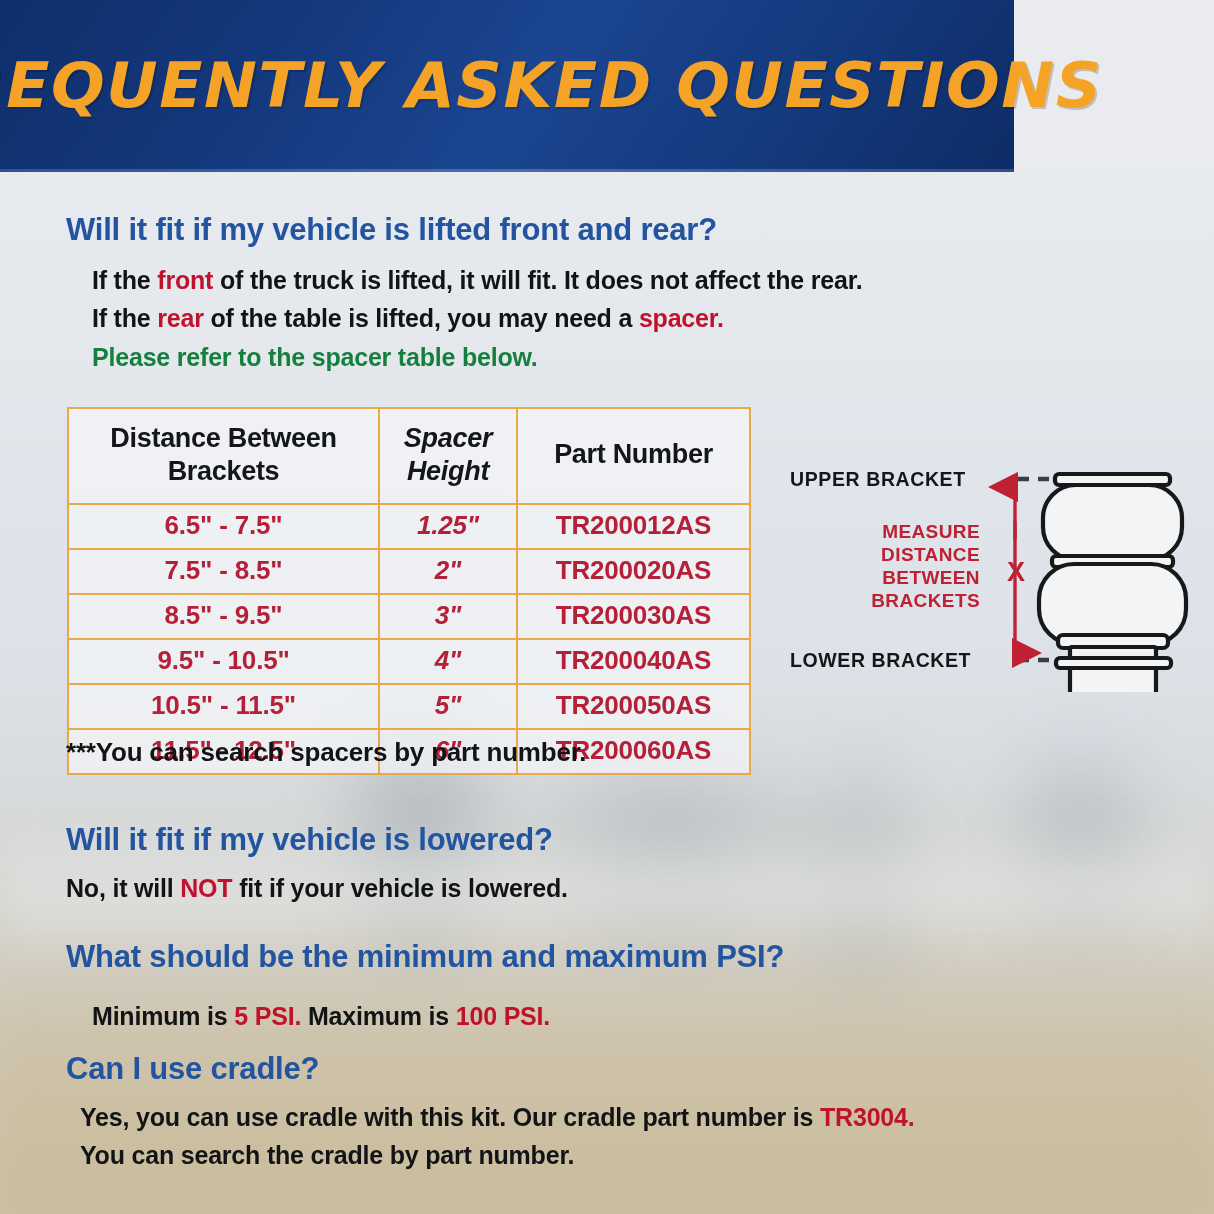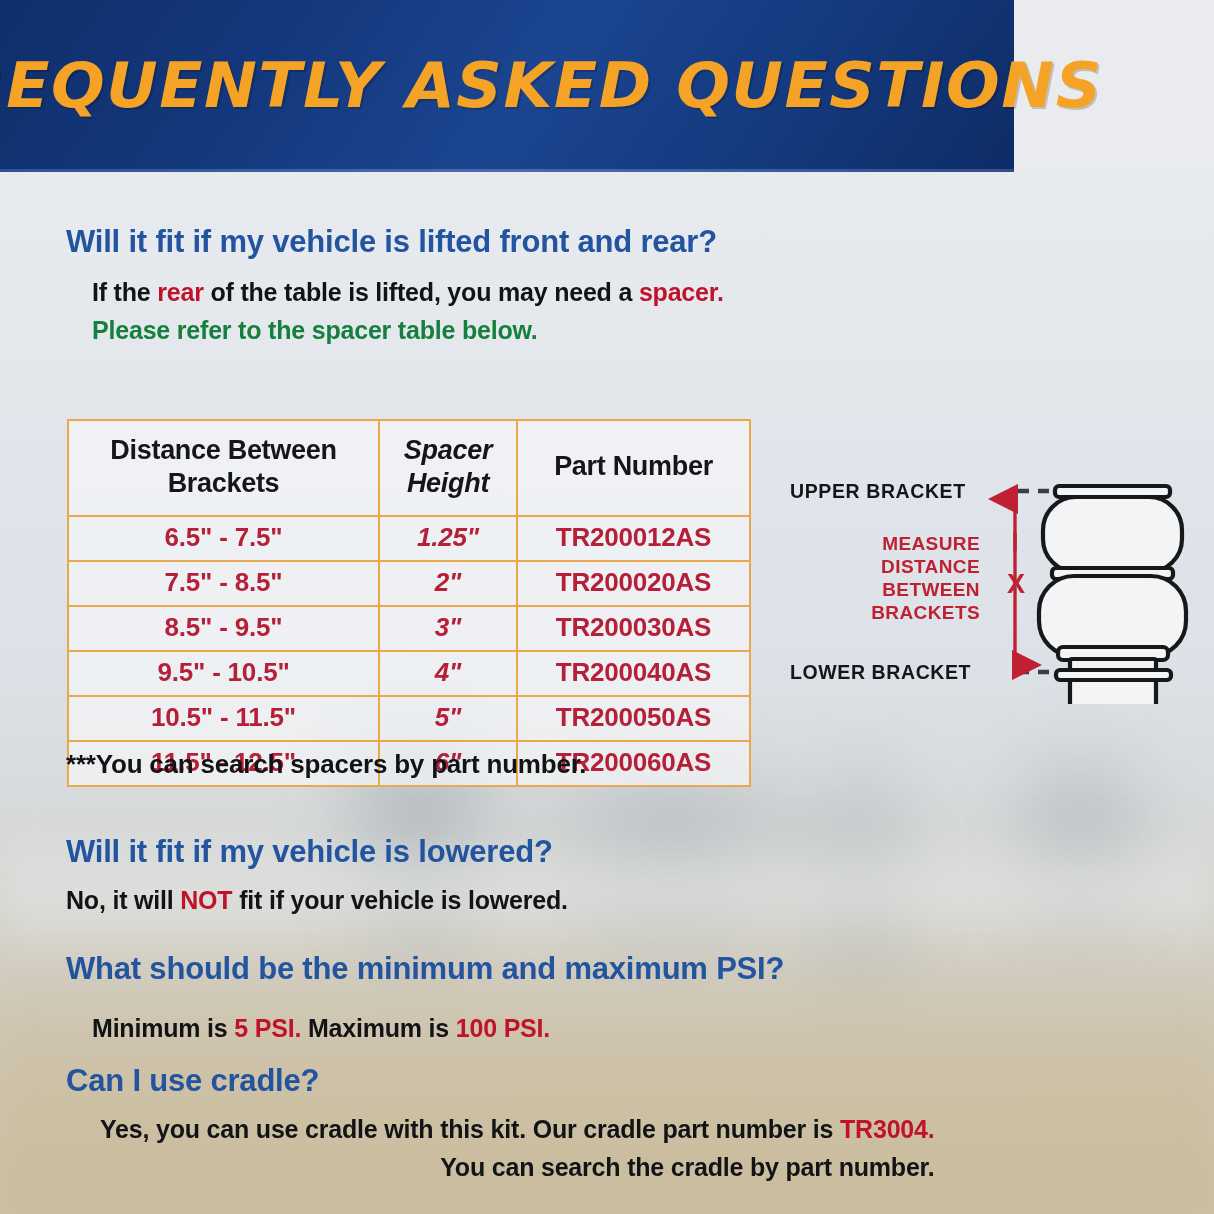--- a/index.html
+++ b/index.html
@@ -58,21 +58,21 @@
   #faq-title {
     font-family:"DejaVu Sans", sans-serif;
     font-size:62px; font-weight:bold; font-style:italic;
     color:#f5a327; letter-spacing:1.5px; line-height:1;
     transform:scaleX(1.02);
     white-space:nowrap;
     text-shadow:2px 2px 0 rgba(0,0,0,.18);
   }
 
   
-  #content { position:absolute; left:0; top:184px; width:1214px; height:879px; z-index:4; }
+  #content { position:absolute; left:0; top:172px; width:1214px; height:879px; z-index:4; }
 
   .qa-block { position:absolute; }
   .q-head {
     color:#22549f; font-weight:bold; font-size:31px; line-height:1.12;
     white-space:nowrap; letter-spacing:-.2px;
   }
   .a-line {
     color:#111315; font-weight:bold; font-size:25px; line-height:1.54;
     white-space:nowrap; letter-spacing:-.2px;
   }
@@ -136,20 +136,21 @@
 
 <div id="header">
   <div id="faq-title">FREQUENTLY ASKED QUESTIONS</div>
 </div>
 
 <div id="content">
 
   <div class="qa-block" style="left:66px; top:41px;">
     <div class="q-head">Will it fit if my vehicle is lifted front and rear?</div>
     <div style="margin-top:13px; margin-left:26px;">
+      <div class="a-line"><span>If the </span><span class="hl-red">front</span><span> of the truck is lifted, it will fit. It does not affect the rear.</span></div>
       <div class="a-line"><span>If the </span><span class="hl-red">rear</span><span> of the table is lifted, you may need a </span><span class="hl-red">spacer.</span></div>
       <div class="a-line"><span class="hl-orange">Please refer to the spacer table below.</span></div>
     </div>
   </div>
 
   <table id="spacer-table">
     <thead>
       <tr>
         <th class="col-dist">Distance Between Brackets</th>
         <th class="col-sp">Spacer Height</th>
@@ -248,19 +249,19 @@
 
   <div class="qa-block" style="left:66px; top:768px;">
     <div class="q-head">What should be the minimum and maximum PSI?</div>
     <div style="margin-top:22px; margin-left:26px;">
       <div class="a-line"><span>Minimum is </span><span class="hl-red">5 PSI.</span><span> Maximum is </span><span class="hl-red">100 PSI.</span></div>
     </div>
   </div>
 
   <div class="qa-block" style="left:66px; top:880px;">
     <div class="q-head">Can I use cradle?</div>
-    <div style="margin-top:11px; margin-left:34px;text-align:right;">
+    <div style="margin-top:11px; margin-left:14px;">
       <div class="a-line"><span>Yes, you can use cradle with this kit. Our cradle part number is </span><span class="hl-red">TR3004.</span></div>
       <div class="a-line"><span>You can search the cradle by part number.</span></div>
     </div>
   </div>
 
 </div>
 
 </body></html>

